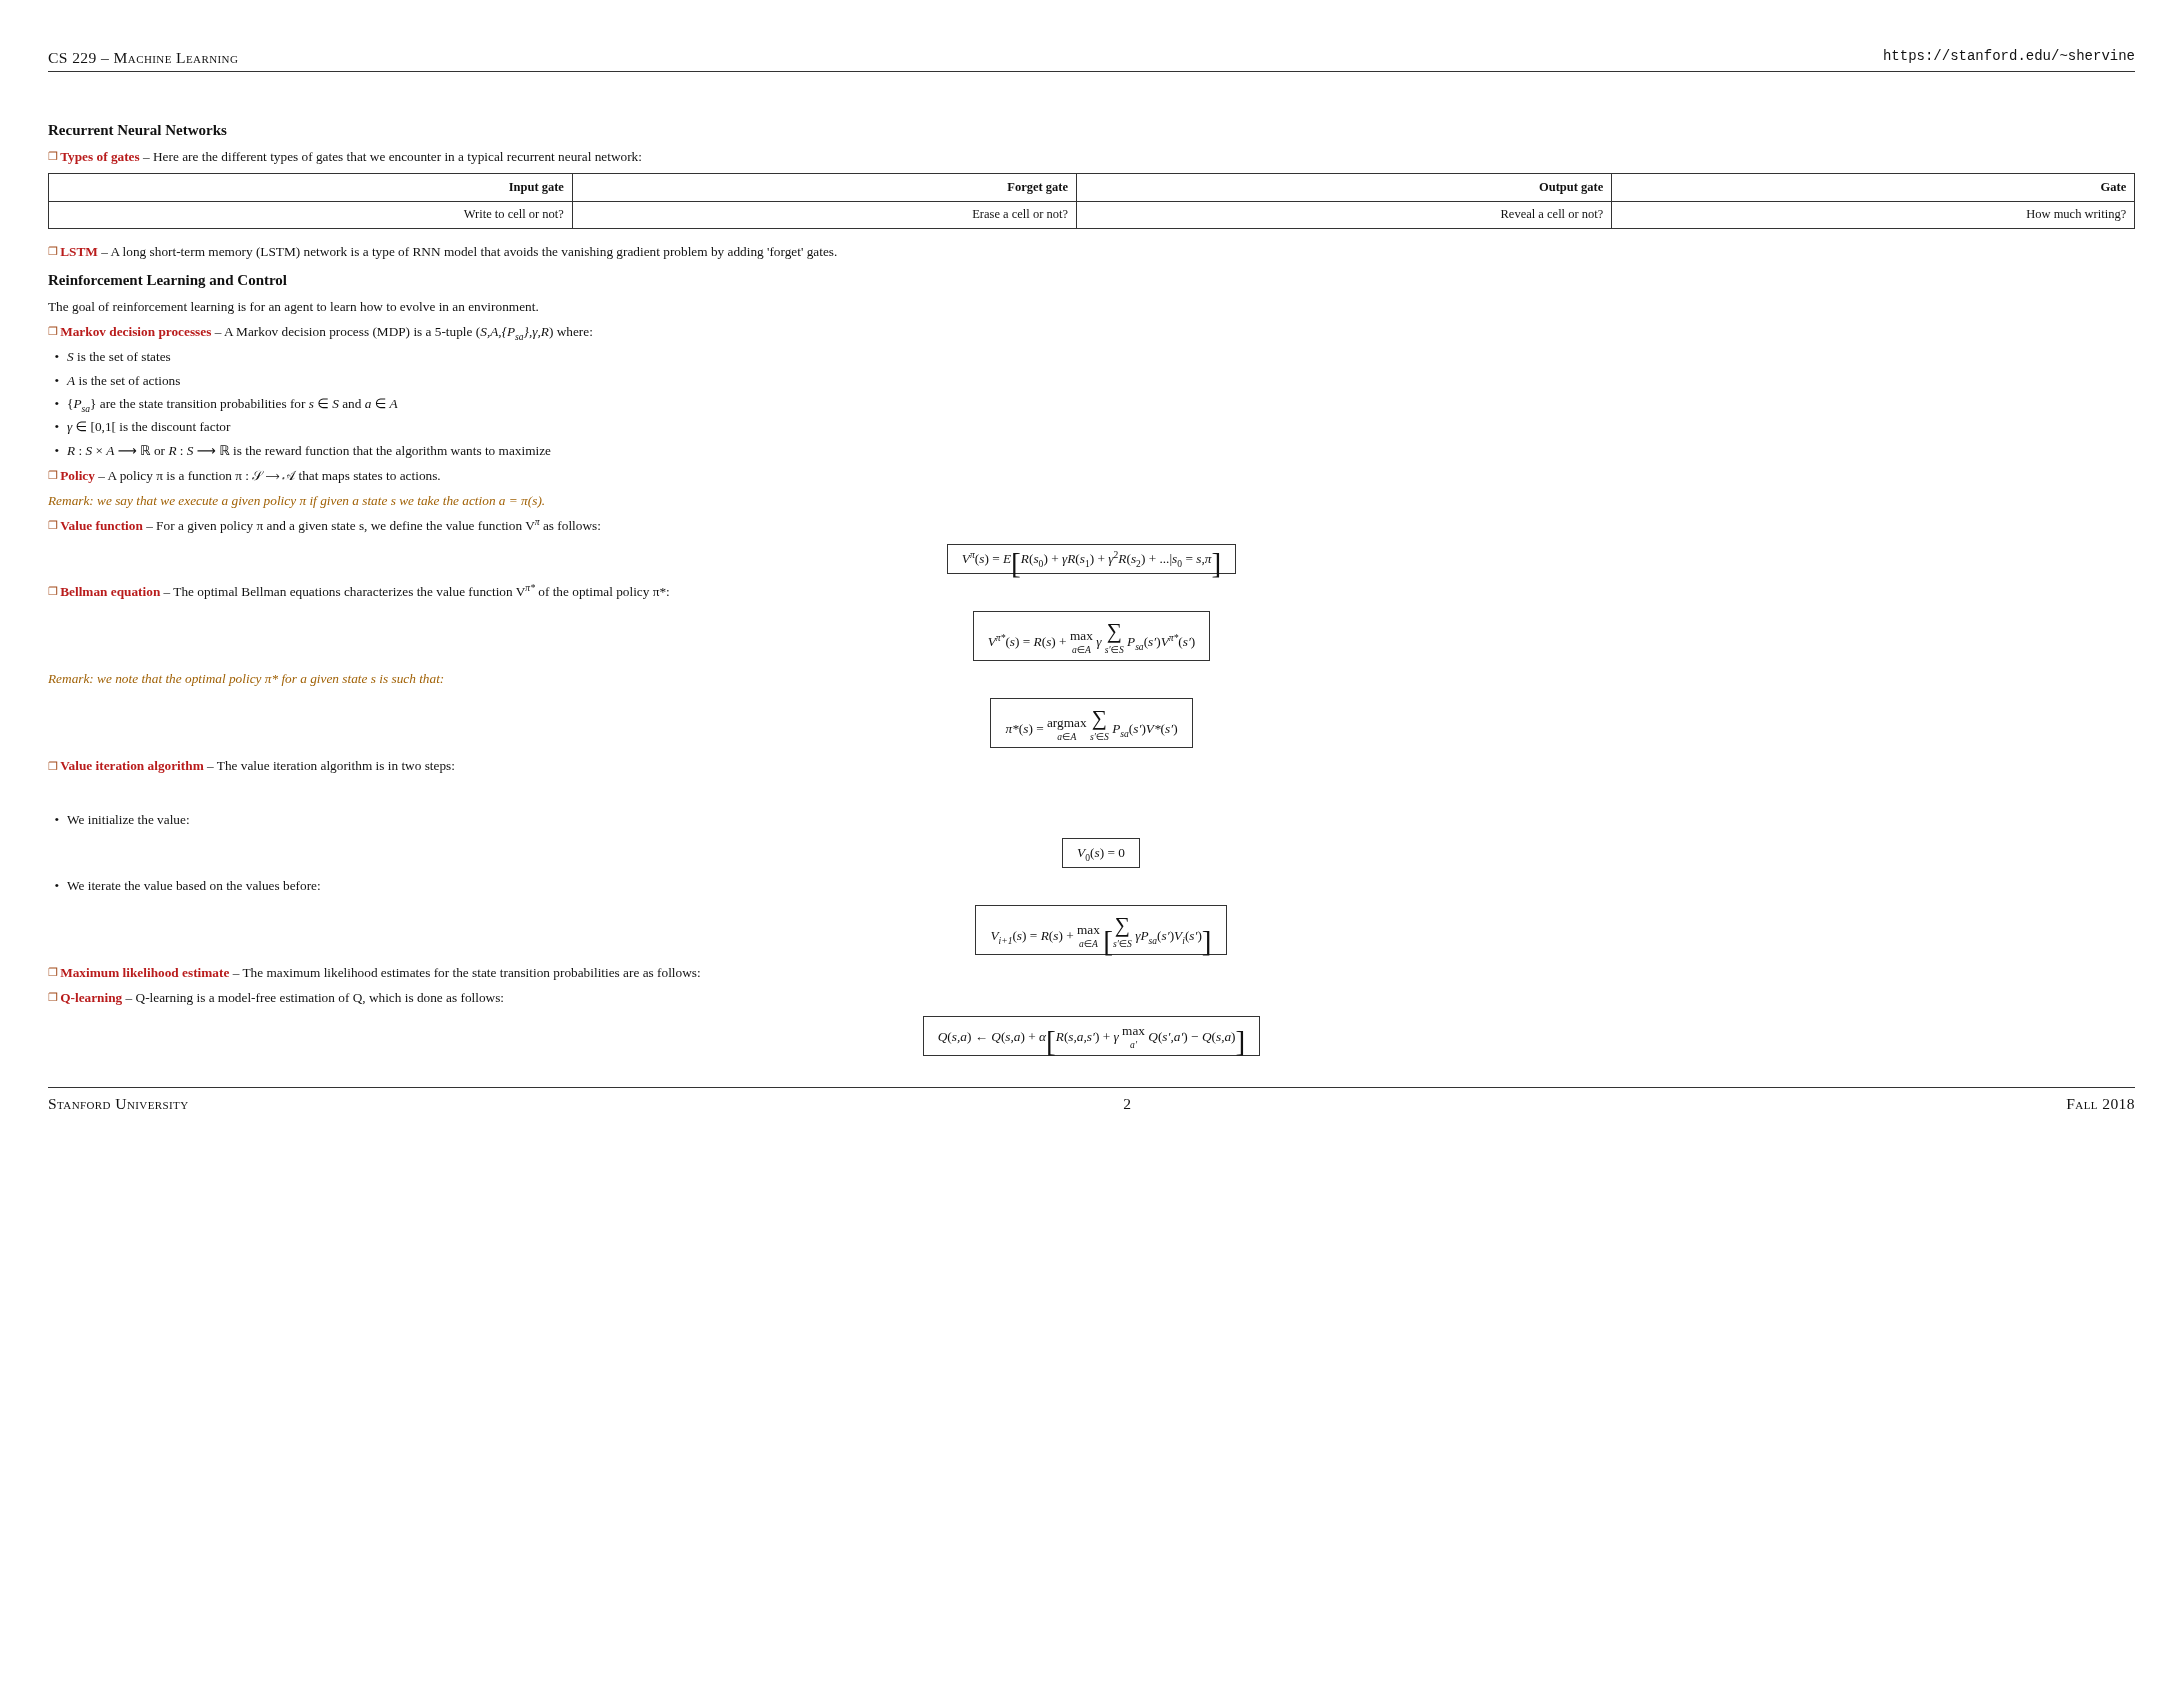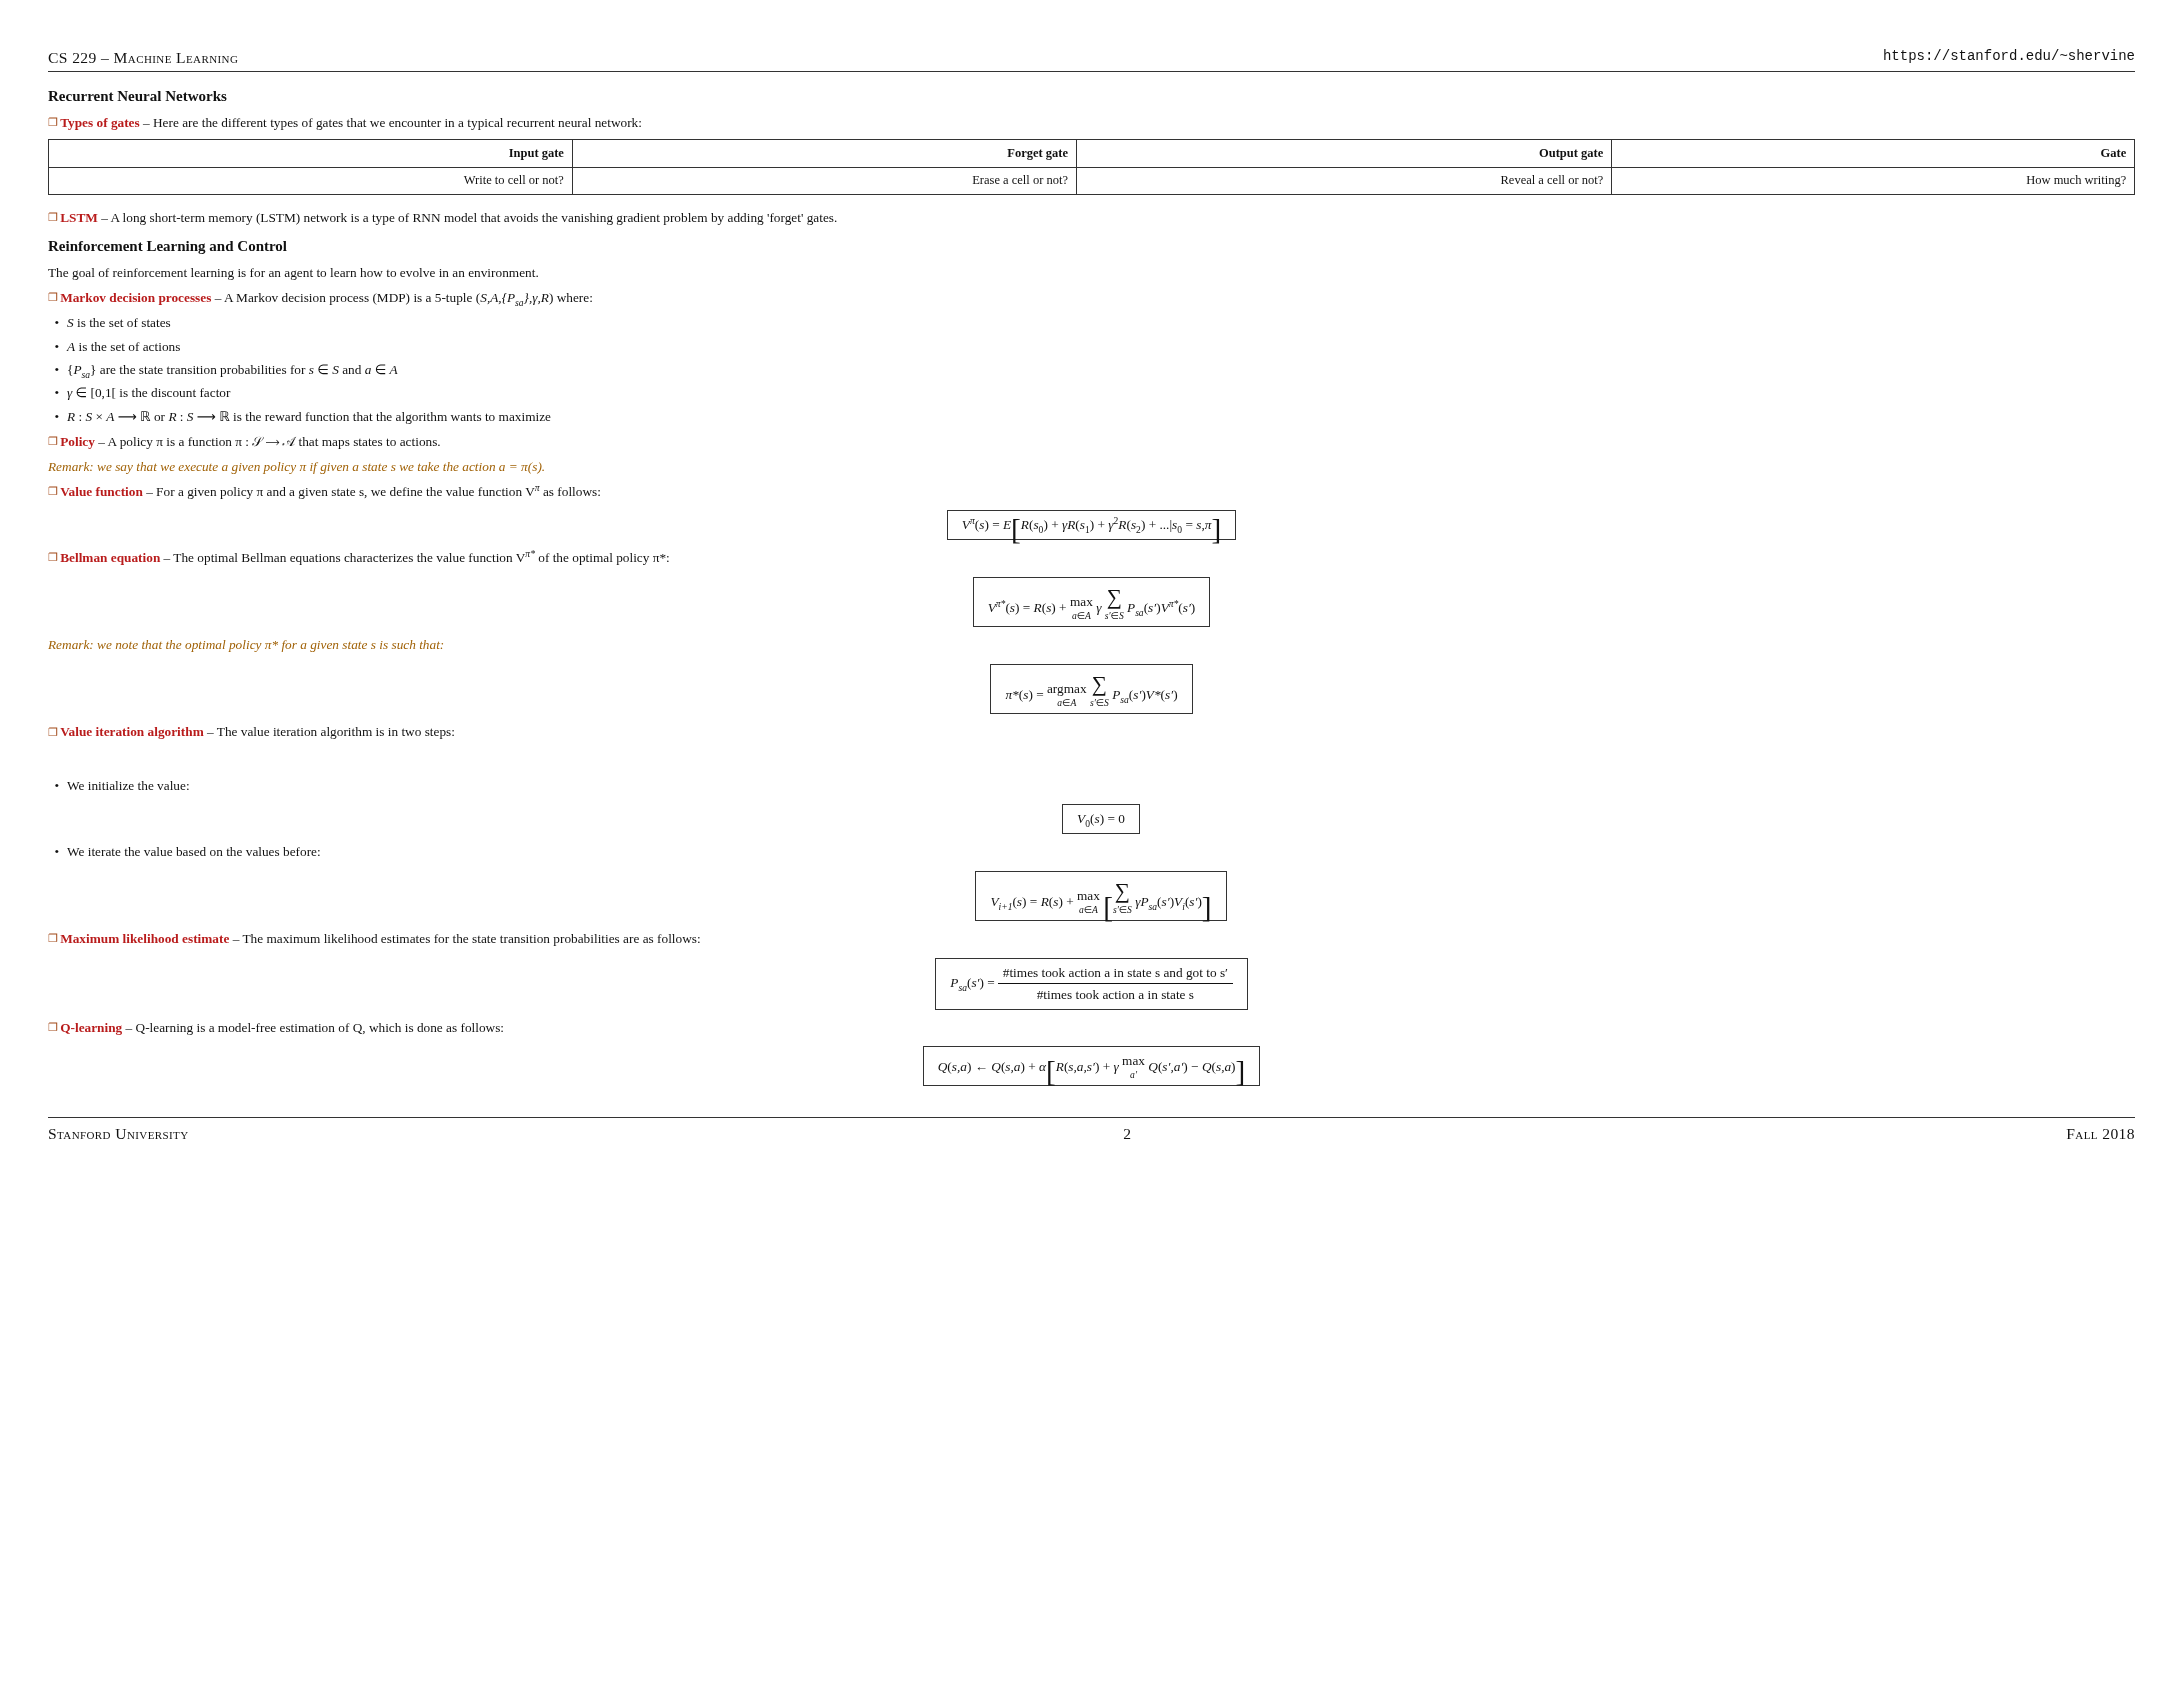--- a/index.html
+++ b/index.html
@@ -12,21 +12,21 @@
     line-height: 1.35;
   }
   .header {
     display: flex;
     justify-content: space-between;
     font-variant: small-caps;
     letter-spacing: 0.4px;
     font-size: 15.6px;
     border-bottom: 1.2px solid #333;
     padding-bottom: 3.1px;
-    margin-bottom: 4px;
+    margin-bottom: 38px;
     text-align: center;
   }
   .header-right { font-family: "Courier New", monospace; font-variant: normal; letter-spacing: 0; font-size: 14px; }
   .footer {
     display: flex;
     justify-content: space-between;
     font-variant: small-caps;
     letter-spacing: 0.4px;
     font-size: 15.6px;
     border-top: 1.2px solid #333;
@@ -177,27 +177,20 @@
         <span>We iterate the value based on the values before:</span>
         <div class="eqbox">
           <span class="it">V<sub>i+1</sub></span>(<span class="it">s</span>) = <span class="it">R</span>(<span class="it">s</span>) + <span class="under"><span class="u-top">max</span><span class="u-bot"><span class="it">a</span>∈<span class="scr">A</span></span></span> <span class="bigbr-l">[</span><span class="under"><span class="u-top"><span class="sum">∑</span></span><span class="u-bot"><span class="it">s′</span>∈<span class="scr">S</span></span></span> <span class="it">γP<sub>sa</sub></span>(<span class="it">s′</span>)<span class="it">V<sub>i</sub></span>(<span class="it">s′</span>)<span class="bigbr-r">]</span>
         </div>
       </li>
     </ul>
 
     <p>
       <span class="bookmark">❐</span><span class="term-head">Maximum likelihood estimate</span><span> – The maximum likelihood estimates for the state transition probabilities are as follows:</span>
     </p>
-    <div class="eqbox wide">
-      <span class="it">P<sub>sa</sub></span>(<span class="it">s′</span>) = 
-      <span class="frac">
-        <span class="num">#times took action a in state s and got to s′</span>
-        <span class="den">#times took action a in state s</span>
-      </span>
-    </div>
 
     <p>
       <span class="bookmark">❐</span><span class="term-head">Q-learning</span><span> – Q-learning is a model-free estimation of Q, which is done as follows:</span>
     </p>
     <div class="eqbox wide">
       <span class="it">Q</span>(<span class="it">s,a</span>) ← <span class="it">Q</span>(<span class="it">s,a</span>) + <span class="it">α</span><span class="bigbr-l">[</span><span class="it">R</span>(<span class="it">s,a,s′</span>) + <span class="it">γ</span> <span class="under"><span class="u-top">max</span><span class="u-bot"><span class="it">a′</span></span></span> <span class="it">Q</span>(<span class="it">s′,a′</span>) − <span class="it">Q</span>(<span class="it">s,a</span>)<span class="bigbr-r">]</span>
     </div>
 
   </div>
 </div>

